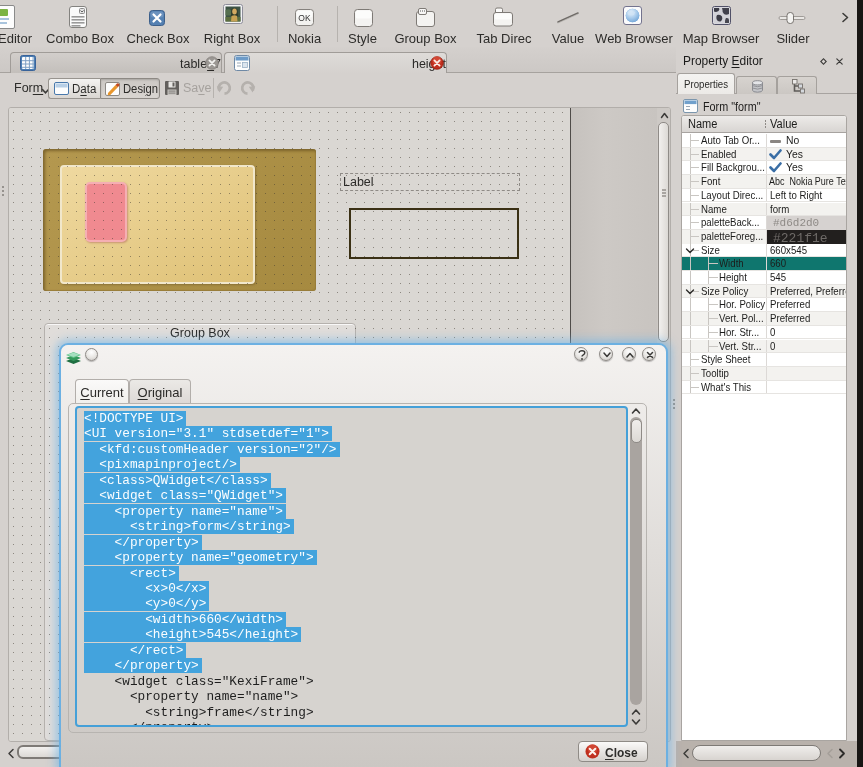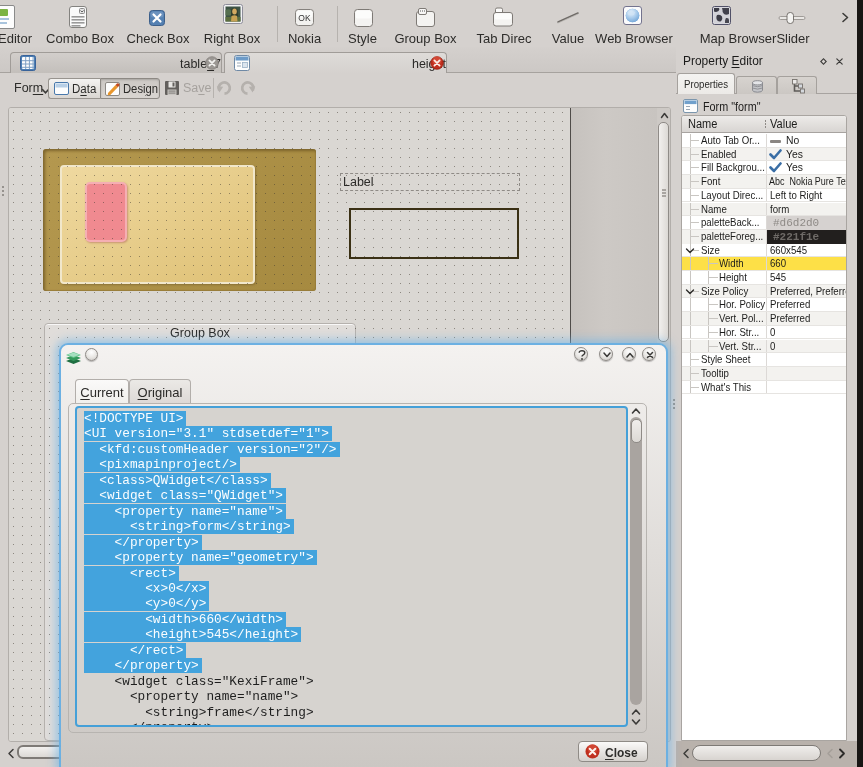--- a/index.html
+++ b/index.html
@@ -104,21 +104,21 @@
   <div class="tlabel" style="left:589px;width:90px;">Web Browser</div>
 
   <svg class="abs" style="left:712px;top:6px;" width="19" height="19" viewBox="0 0 19 19">
     <rect x="0.5" y="0.5" width="18" height="18" rx="2" fill="#dcdce2" stroke="#515168"></rect>
     <rect x="1.5" y="1.5" width="16" height="16" rx="1" fill="#d2d2d8"></rect>
     <path d="M2 2 L7 2 Q8 3.5 6.5 5 Q4 6.5 2 5.5Z" fill="#3c3c46"></path>
     <path d="M10 2 L17 2 L17 8 Q14 9.5 12 8 Q10 6 10.5 4Z" fill="#41414c"></path>
     <path d="M5 9 Q8.5 8 10 10.5 Q11 13.5 8.5 15.5 Q5.5 16 4.5 13Q4 10.5 5 9Z" fill="#3c3c46"></path>
     <path d="M14 12 Q17 11.5 17 14 L17 17 L13 17 Q12.5 14 14 12Z" fill="#464650"></path>
   </svg>
-  <div class="tlabel" style="left:679px;width:84px;margin-left:17px;">Map Browser</div>
+  <div class="tlabel" style="left:679px;width:84px;">Map Browser</div>
 
   <svg class="abs" style="left:778px;top:12px;" width="28" height="12" viewBox="0 0 28 12">
     <rect x="1" y="4.5" width="26" height="3" rx="1.5" fill="#e9e7e4" stroke="#8e8a86" stroke-width="0.8"></rect>
     <rect x="9" y="0.5" width="6.5" height="11" rx="3" fill="#f4f3f1" stroke="#77736f"></rect>
   </svg>
   <div class="tlabel" style="left:769px;width:48px;">Slider</div>
 
   <svg class="abs" style="left:840px;top:12px;" width="10" height="11" viewBox="0 0 10 11">
     <path d="M3 1.5 L7.5 5.5 L3 9.5" fill="none" stroke="#3c3b39" stroke-width="1.6" stroke-linecap="round" stroke-linejoin="round"></path>
   </svg>
@@ -344,34 +344,34 @@
 <div class="abs" style="left:85px;top:0;width:79px;height:13.7px;background:#d6d2d0;">
           <div class="abs" style="left:6px;top:1px;font-size:11px;font-family:'Liberation Mono',monospace;color:#8e8a86;">#d6d2d0</div>
         </div>
 </div>
 <div class="abs" style="left:0;top:113.9px;width:164px;height:25px;background:#f3f2ef;border-bottom:1px solid #e6e4e1;box-sizing:border-box;">
 <div class="abs" style="left:8px;top:0;width:1px;height:100%;background:#c9c6c2;"></div>
 <div class="abs" style="left:8px;top:6px;width:9px;height:1px;background:#c9c6c2;"></div>
 <div class="abs" style="left:19px;top:0px;font-size:11.5px;line-height:13.5px;color:#1c1c1b;white-space:nowrap;transform:scaleX(0.84);transform-origin:0 50%;">paletteForeg...</div>
 <div class="abs" style="left:84px;top:0;width:1px;height:100%;background:#dcd9d6;"></div>
 <div class="abs" style="left:85px;top:0;width:79px;height:13.7px;background:#221f1e;">
-          <div class="abs" style="left:6px;top:1px;font-size:11px;font-family:'Liberation Mono',monospace;color:#6e6a67;font-weight:bold;">#221f1e</div>
+          <div class="abs" style="left:6px;top:1px;font-size:13px;font-family:'Liberation Mono',monospace;color:#6e6a67;">#221f1e</div>
         </div>
 </div>
 <div class="abs" style="left:0;top:127.6px;width:164px;height:13.7px;background:#ffffff;border-bottom:1px solid #e6e4e1;box-sizing:border-box;">
 <div class="abs" style="left:8px;top:0;width:1px;height:100%;background:#c9c6c2;"></div>
 <div class="abs" style="left:8px;top:6px;width:9px;height:1px;background:#c9c6c2;"></div>
 <svg class="abs" style="left:3px;top:3px;" width="10" height="8" viewBox="0 0 10 8">
           <path d="M1.5 2 L5 5.5 L8.5 2" fill="none" stroke="#2c2b29" stroke-width="1.4" stroke-linecap="round" stroke-linejoin="round"></path>
         </svg>
 <div class="abs" style="left:19px;top:0px;font-size:11.5px;line-height:13.5px;color:#1c1c1b;white-space:nowrap;transform:scaleX(0.84);transform-origin:0 50%;">Size</div>
 <div class="abs" style="left:84px;top:0;width:1px;height:100%;background:#dcd9d6;"></div>
 <div class="abs" style="left:88px;top:0px;font-size:11.5px;line-height:13.5px;color:#1c1c1b;white-space:nowrap;transform:scaleX(0.84);transform-origin:0 50%;">660x545</div>
 </div>
-<div class="abs" style="left:0;top:141.3px;width:164px;height:13.7px;background:#fde047;border-bottom:1px solid #e6e4e1;box-sizing:border-box;">
+<div class="abs" style="left:0;top:141.3px;width:164px;height:13.7px;background:#0f766e;border-bottom:1px solid #e6e4e1;box-sizing:border-box;">
 <div class="abs" style="left:8px;top:0;width:1px;height:100%;background:#c9c6c2;"></div>
 <div class="abs" style="left:26px;top:0;width:1px;height:100%;background:#c9c6c2;"></div>
 <div class="abs" style="left:26px;top:6px;width:10px;height:1px;background:#c9c6c2;"></div>
 <div class="abs" style="left:37px;top:0px;font-size:11.5px;line-height:13.5px;color:#1c1c1b;white-space:nowrap;transform:scaleX(0.84);transform-origin:0 50%;">Width</div>
 <div class="abs" style="left:84px;top:0;width:1px;height:100%;background:#dcd9d6;"></div>
 <div class="abs" style="left:88px;top:0px;font-size:11.5px;line-height:13.5px;color:#1c1c1b;white-space:nowrap;transform:scaleX(0.84);transform-origin:0 50%;">660</div>
 </div>
 <div class="abs" style="left:0;top:155.0px;width:164px;height:13.7px;background:#ffffff;border-bottom:1px solid #e6e4e1;box-sizing:border-box;">
 <div class="abs" style="left:8px;top:0;width:1px;height:100%;background:#c9c6c2;"></div>
 <div class="abs" style="left:26px;top:0;width:1px;height:100%;background:#c9c6c2;"></div>

